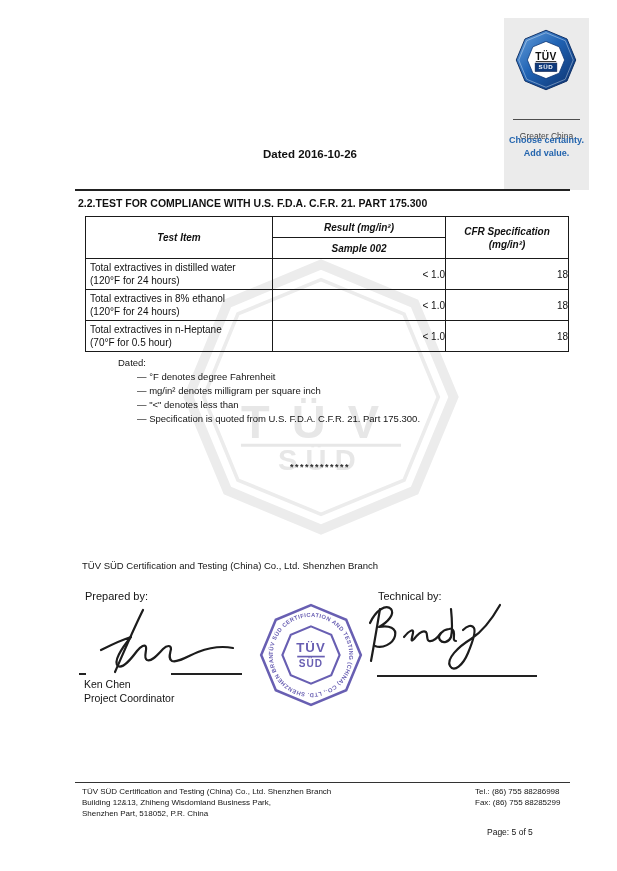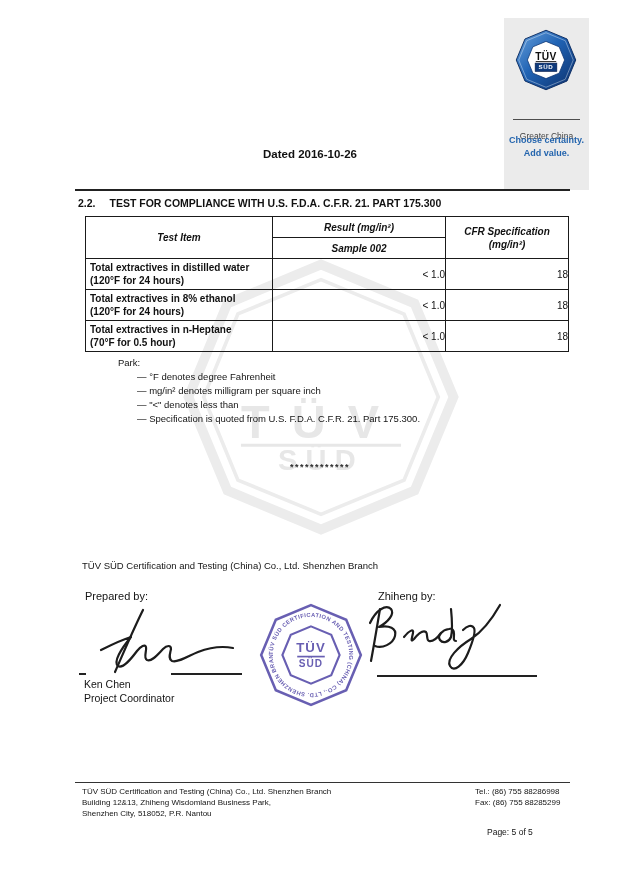--- a/index.html
+++ b/index.html
@@ -12,29 +12,29 @@
   .brand-panel { left:504px; top:18px; width:85px; height:172px; background:#ebebeb; z-index:1; }
   .brand-logo { position:absolute; left:11px; top:11px; }
   .brand-region { position:absolute; left:0; top:84px; width:100%; text-align:center; font-size:8.5px; color:#424242;margin-top:29px; }
   .brand-divider { position:absolute; left:9px; top:101px; width:67px; height:1px; background:#4d4d4d; }
   .brand-tagline { position:absolute; left:0; top:116px; width:100%; text-align:center; font-size:9px; font-weight:bold; color:#2465ae; line-height:12.5px; }
 
   
   .report-title { left:75px; top:146px; width:470px; text-align:center; font-size:11.5px; font-weight:bold; line-height:16px; color:#111; z-index:1; }
   .top-rule { left:75px; top:189px; width:495px; height:1.5px; background:#222; z-index:1; }
   .section-heading { left:78px; top:197px; font-size:10.5px; font-weight:bold; color:#111; z-index:1; white-space:nowrap; }
-  .section-heading .num { margin-right:14px; }
+  .section-heading .num { }
 
   
   table.results { position:absolute; left:85px; top:216px; border-collapse:collapse; table-layout:fixed; width:483px; z-index:1; background:transparent; }
   table.results td, table.results th { border:1.5px solid #1a1a1a; font-size:10px; color:#111; background:transparent; }
   table.results th { font-weight:bold; text-align:center; vertical-align:middle;font-style:italic; }
   .h-row1 { height:21px; } .h-row2 { height:21px; }
   .b-row { height:30px; }
-  .cell-item { text-align:left; vertical-align:middle; padding:2px 4px; line-height:13px; font-weight:bold; }
+  .cell-item { text-align:left; vertical-align:middle; padding:2px 4px; line-height:13px; font-weight:normal; }
   .cell-center { text-align:right; vertical-align:middle; font-weight:normal; }
   .cfr-head { line-height:13px; }
 
   
   .note { left:118px; top:356px; font-size:9.5px; line-height:14px; color:#141414; z-index:1; }
   .note .items { margin-left:19px; }
 
   
   .watermark { left:183px; top:259px; z-index:0; }
   .asterisks { left:75px; top:462px; width:490px; text-align:center; font-size:9px; font-weight:bold; letter-spacing:1.5px; color:#2b2b2b; z-index:1; }
@@ -141,21 +141,21 @@
           <div>Total extractives in n-Heptane</div>
           <div>(70°F for 0.5 hour)</div>
         </td>
         <td class="cell-center">&lt; 1.0</td>
         <td class="cell-center">18</td>
       </tr>
     </tbody>
   </table>
 
   <div class="layer note">
-    <div>Park:</div>
+    <div>Dated:</div>
     <div class="items">
       <div>—  °F denotes degree Fahrenheit</div>
       <div>—  mg/in² denotes milligram per square inch</div>
       <div>—  "&lt;" denotes less than</div>
       <div>—  Specification is quoted from U.S. F.D.A. C.F.R. 21. Part 175.300.</div>
     </div>
   </div>
 
   <div class="layer asterisks">************</div>
 
@@ -184,37 +184,37 @@
       </defs>
       <text font-size="5.4" font-weight="bold" letter-spacing="0.4" fill="#5449a8">
         <textPath href="#stampRing">TÜV SÜD CERTIFICATION AND TESTING (CHINA) CO., LTD. SHENZHEN BRANCH</textPath>
       </text>
       <text x="50" y="47.5" text-anchor="middle" font-size="12.5" font-weight="bold" letter-spacing="1" fill="#5449a8">TÜV</text>
       <line x1="37" y1="51.5" x2="63" y2="51.5" stroke="#5449a8" stroke-width="1.6"></line>
       <text x="50" y="61.5" text-anchor="middle" font-size="9.5" font-weight="bold" letter-spacing="1" fill="#5449a8">SÜD</text>
     </g>
   </svg>
 
-  <div class="layer sig-label reviewed-label">Zhiheng by:</div>
+  <div class="layer sig-label reviewed-label">Technical by:</div>
   <svg class="layer sig-svg" style="left:366px; top:597px;" width="178" height="80" viewBox="0 0 178 80">
     <g fill="none" stroke="#1c1c1c" stroke-width="2.2" stroke-linecap="round" stroke-linejoin="round">
       <path d="M 14 12 C 11 30 8 48 5 64"></path>
       <path d="M 4 26 C 10 13 20 7 25 12 C 29 17 22 25 13 30 C 23 28 31 31 29 39 C 27 47 16 52 9 49"></path>
       <path d="M 38 40 C 43 34 48 31 47 36 C 46 41 44 46 48 42 C 52 37 57 33 60 35 C 62 37 60 43 63 44 C 67 45 72 40 75 36"></path>
       <path d="M 85 12 C 86 22 87 32 85 40 C 83 45 77 47 74 43 C 71 39 76 33 83 32 C 86 31 88 33 88 37 C 88 41 87 44 90 44"></path>
       <path d="M 97 33 C 101 29 106 27 108 31 C 110 35 107 44 102 56 C 97 68 88 76 84 69 C 80 62 92 50 105 42 C 116 35 126 22 134 8"></path>
     </g>
   </svg>
   <div class="layer sig-line" style="left:377px; top:675px; width:160px;"></div>
 
   <div class="layer footer-rule"></div>
   <div class="layer footer-address">
     <div>TÜV SÜD Certification and Testing (China) Co., Ltd. Shenzhen Branch</div>
     <div>Building 12&amp;13, Zhiheng Wisdomland Business Park,</div>
-    <div>Shenzhen City, 518052, P.R. Nantou</div>
+    <div>Shenzhen Part, 518052, P.R. China</div>
   </div>
   <div class="layer footer-contact">
     <div>Tel.: (86) 755 88286998</div>
     <div>Fax: (86) 755 88285299</div>
   </div>
   <div class="layer footer-page">Page: 5 of 5</div>
 
 </div>
 
 </body></html>

